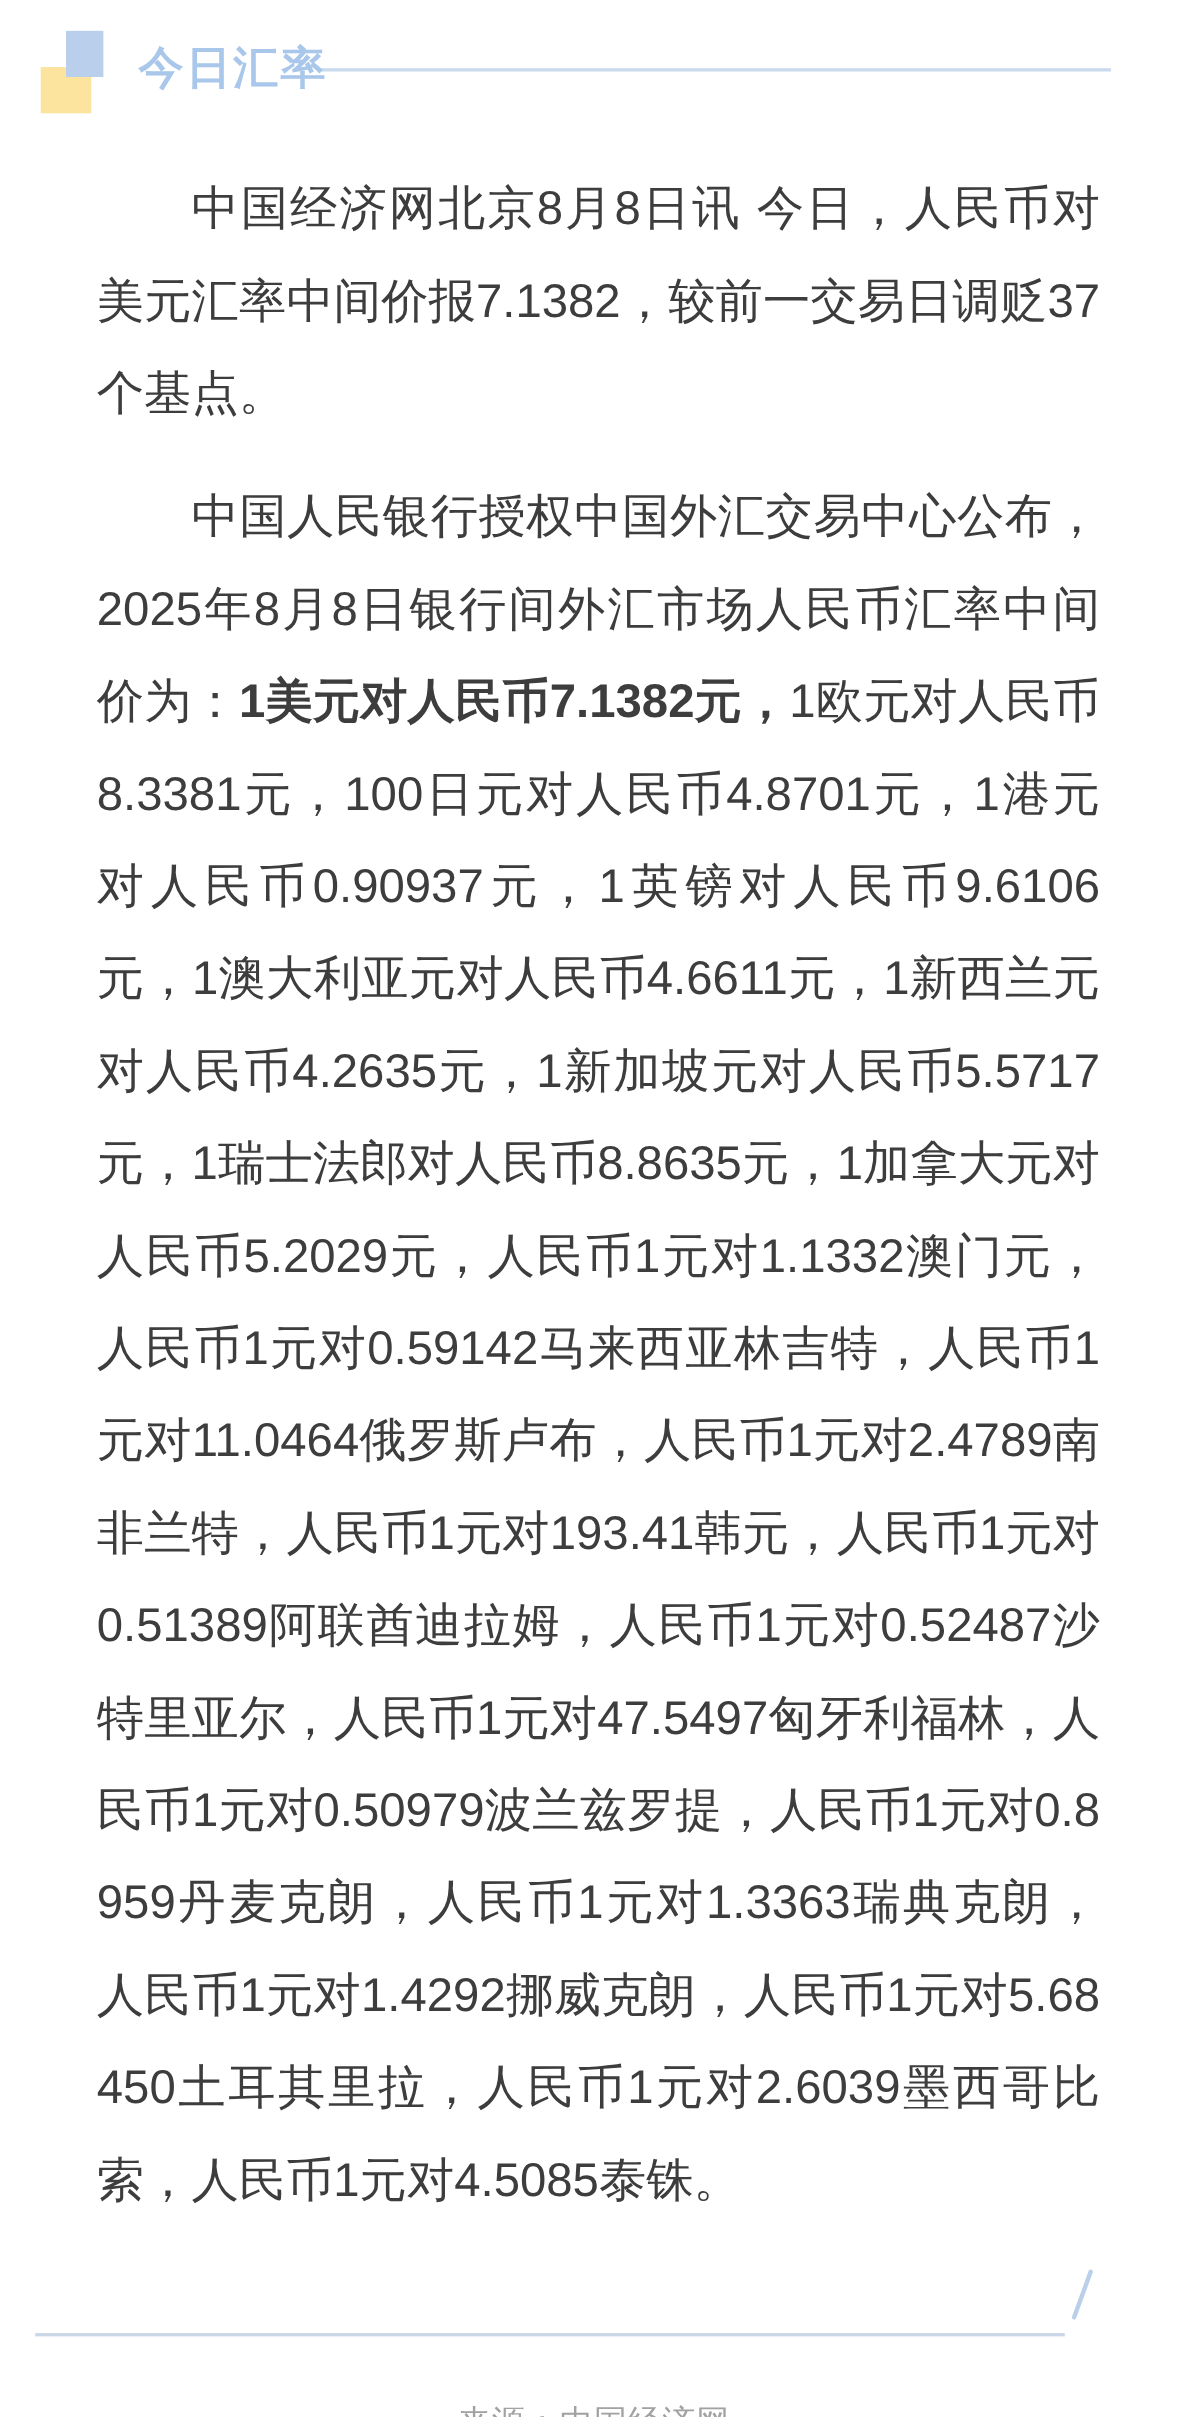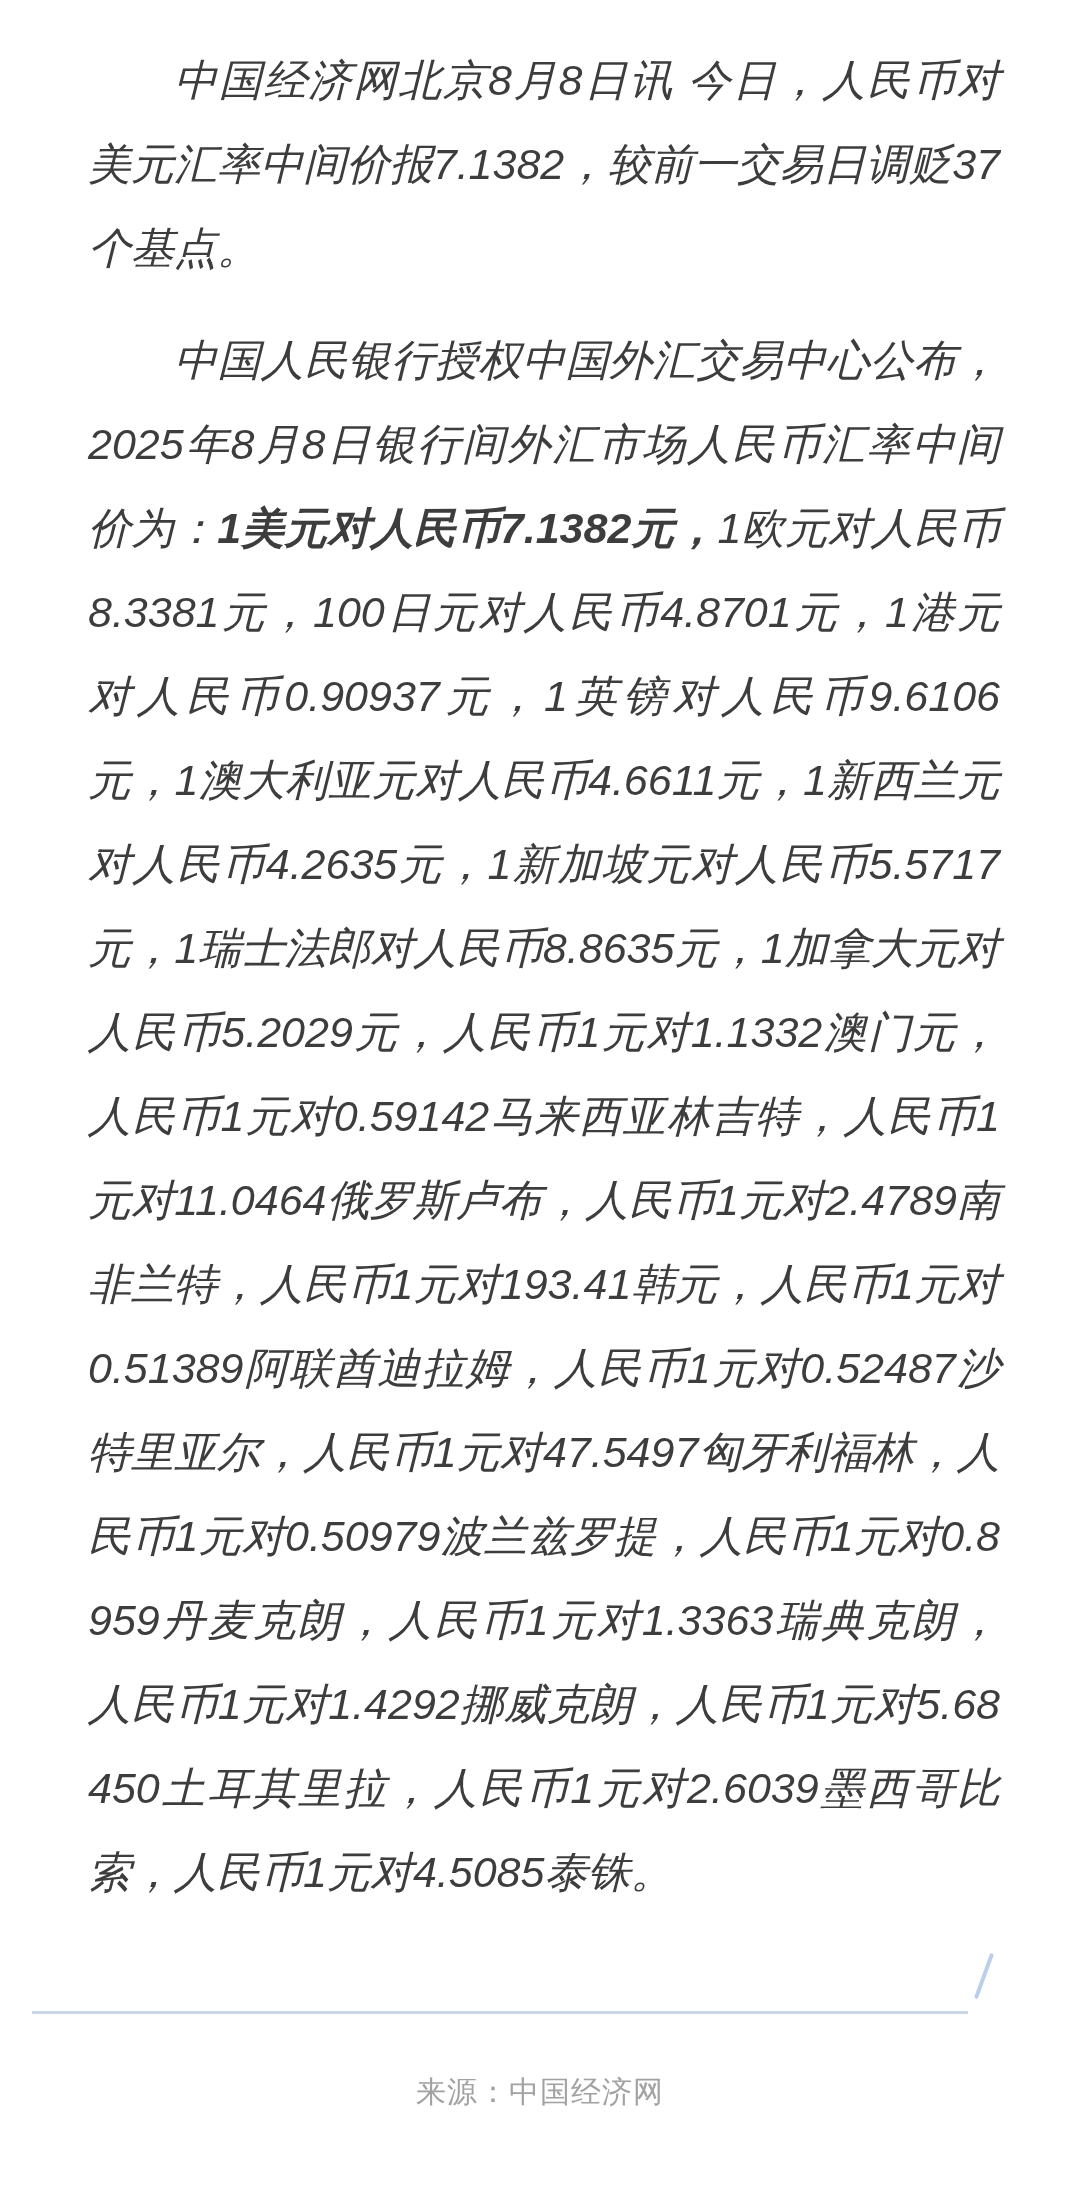--- a/index.html
+++ b/index.html
@@ -54,21 +54,20 @@
     position: absolute;
     left: 290px;
     right: 70px;
     top: 62px;
     height: 3px;
     background: #c9daef;
   }
   
   .article {
     padding: 38px 80px 0 88px;
-    font-style: italic;
   }
   p.para {
     font-size: 43px;
     line-height: 84px;
     color: #3d3d3d;
     text-align: justify;
     text-indent: 2em;
     margin: 0;
     word-break: break-all;
   }
@@ -109,20 +108,26 @@
     font-size: 30px;
     color: #a2a2a2;
     letter-spacing: 1px;
   }
 </style>
 </head>
 <body>
 
 <div class="page">
 
+  <div class="header">
+    <div class="sq sq-yellow"></div>
+    <div class="sq sq-blue"></div>
+    <div class="header-title">今日汇率</div>
+    <div class="header-line"></div>
+  </div>
 
   <div class="article">
     <p class="para">中国经济网北京8月8日讯 今日，人民币对美元汇率中间价报7.1382，较前一交易日调贬37个基点。</p>
     <p class="para"><span>中国人民银行授权中国外汇交易中心公布，2025年8月8日银行间外汇市场人民币汇率中间价为：</span><b>1美元对人民币7.1382元，</b><span>1欧元对人民币8.3381元，100日元对人民币4.8701元，1港元对人民币0.90937元，1英镑对人民币9.6106元，1澳大利亚元对人民币4.6611元，1新西兰元对人民币4.2635元，1新加坡元对人民币5.5717元，1瑞士法郎对人民币8.8635元，1加拿大元对人民币5.2029元，人民币1元对1.1332澳门元，人民币1元对0.59142马来西亚林吉特，人民币1元对11.0464俄罗斯卢布，人民币1元对2.4789南非兰特，人民币1元对193.41韩元，人民币1元对0.51389阿联酋迪拉姆，人民币1元对0.52487沙特里亚尔，人民币1元对47.5497匈牙利福林，人民币1元对0.50979波兰兹罗提，人民币1元对0.8959丹麦克朗，人民币1元对1.3363瑞典克朗，人民币1元对1.4292挪威克朗，人民币1元对5.68450土耳其里拉，人民币1元对2.6039墨西哥比索，人民币1元对4.5085泰铢。</span></p>
   </div>
 
   <div class="footer-decor">
     <div class="slash"></div>
     <div class="divider"></div>
   </div>

